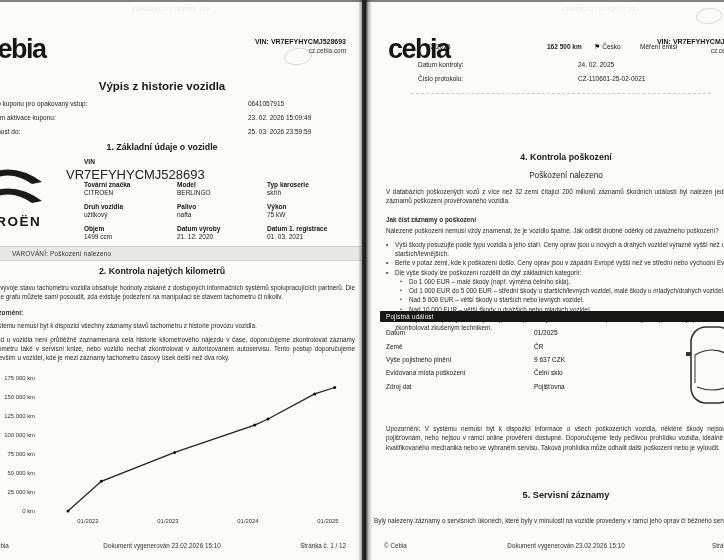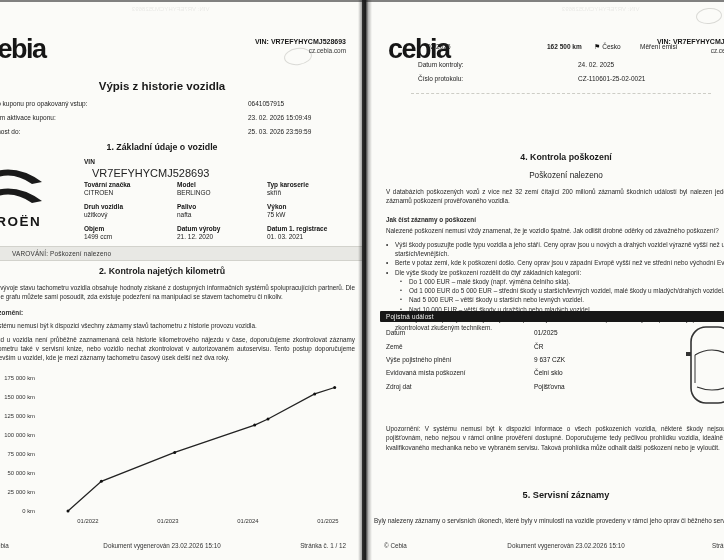--- a/index.html
+++ b/index.html
@@ -86,21 +86,21 @@
 
     <div class="abs" style="left:8px;top:163px;">
       <svg width="76" height="46" viewBox="0 0 76 46">
         <path d="M4 19 Q38 -6 72 19 L62 21 Q38 4 14 21 Z" fill="#1a1a1a"></path>
         <path d="M4 38 Q38 13 72 38 L62 40 Q38 23 14 40 Z" fill="#1a1a1a"></path>
       </svg>
       <div style="font-weight:bold;font-size:13.5px;letter-spacing:1.5px;color:#151515;margin-top:1px;">CITROËN</div>
     </div>
 
     <div class="abs lbl" style="left:122px;top:158px;">VIN</div>
-    <div class="abs val" style="left:130px;top:167px;font-size:11px;">VR7EFYHYCMJ528693</div>
+    <div class="abs val" style="left:104px;top:167px;font-size:13px;">VR7EFYHYCMJ528693</div>
 
     <div class="field c0 r0">
       <div class="lbl">Tovární značka</div>
       <div class="val">CITROEN</div>
     </div>
     <div class="field c1 r0">
       <div class="lbl">Model</div>
       <div class="val">BERLINGO</div>
     </div>
     <div class="field c2 r0">

